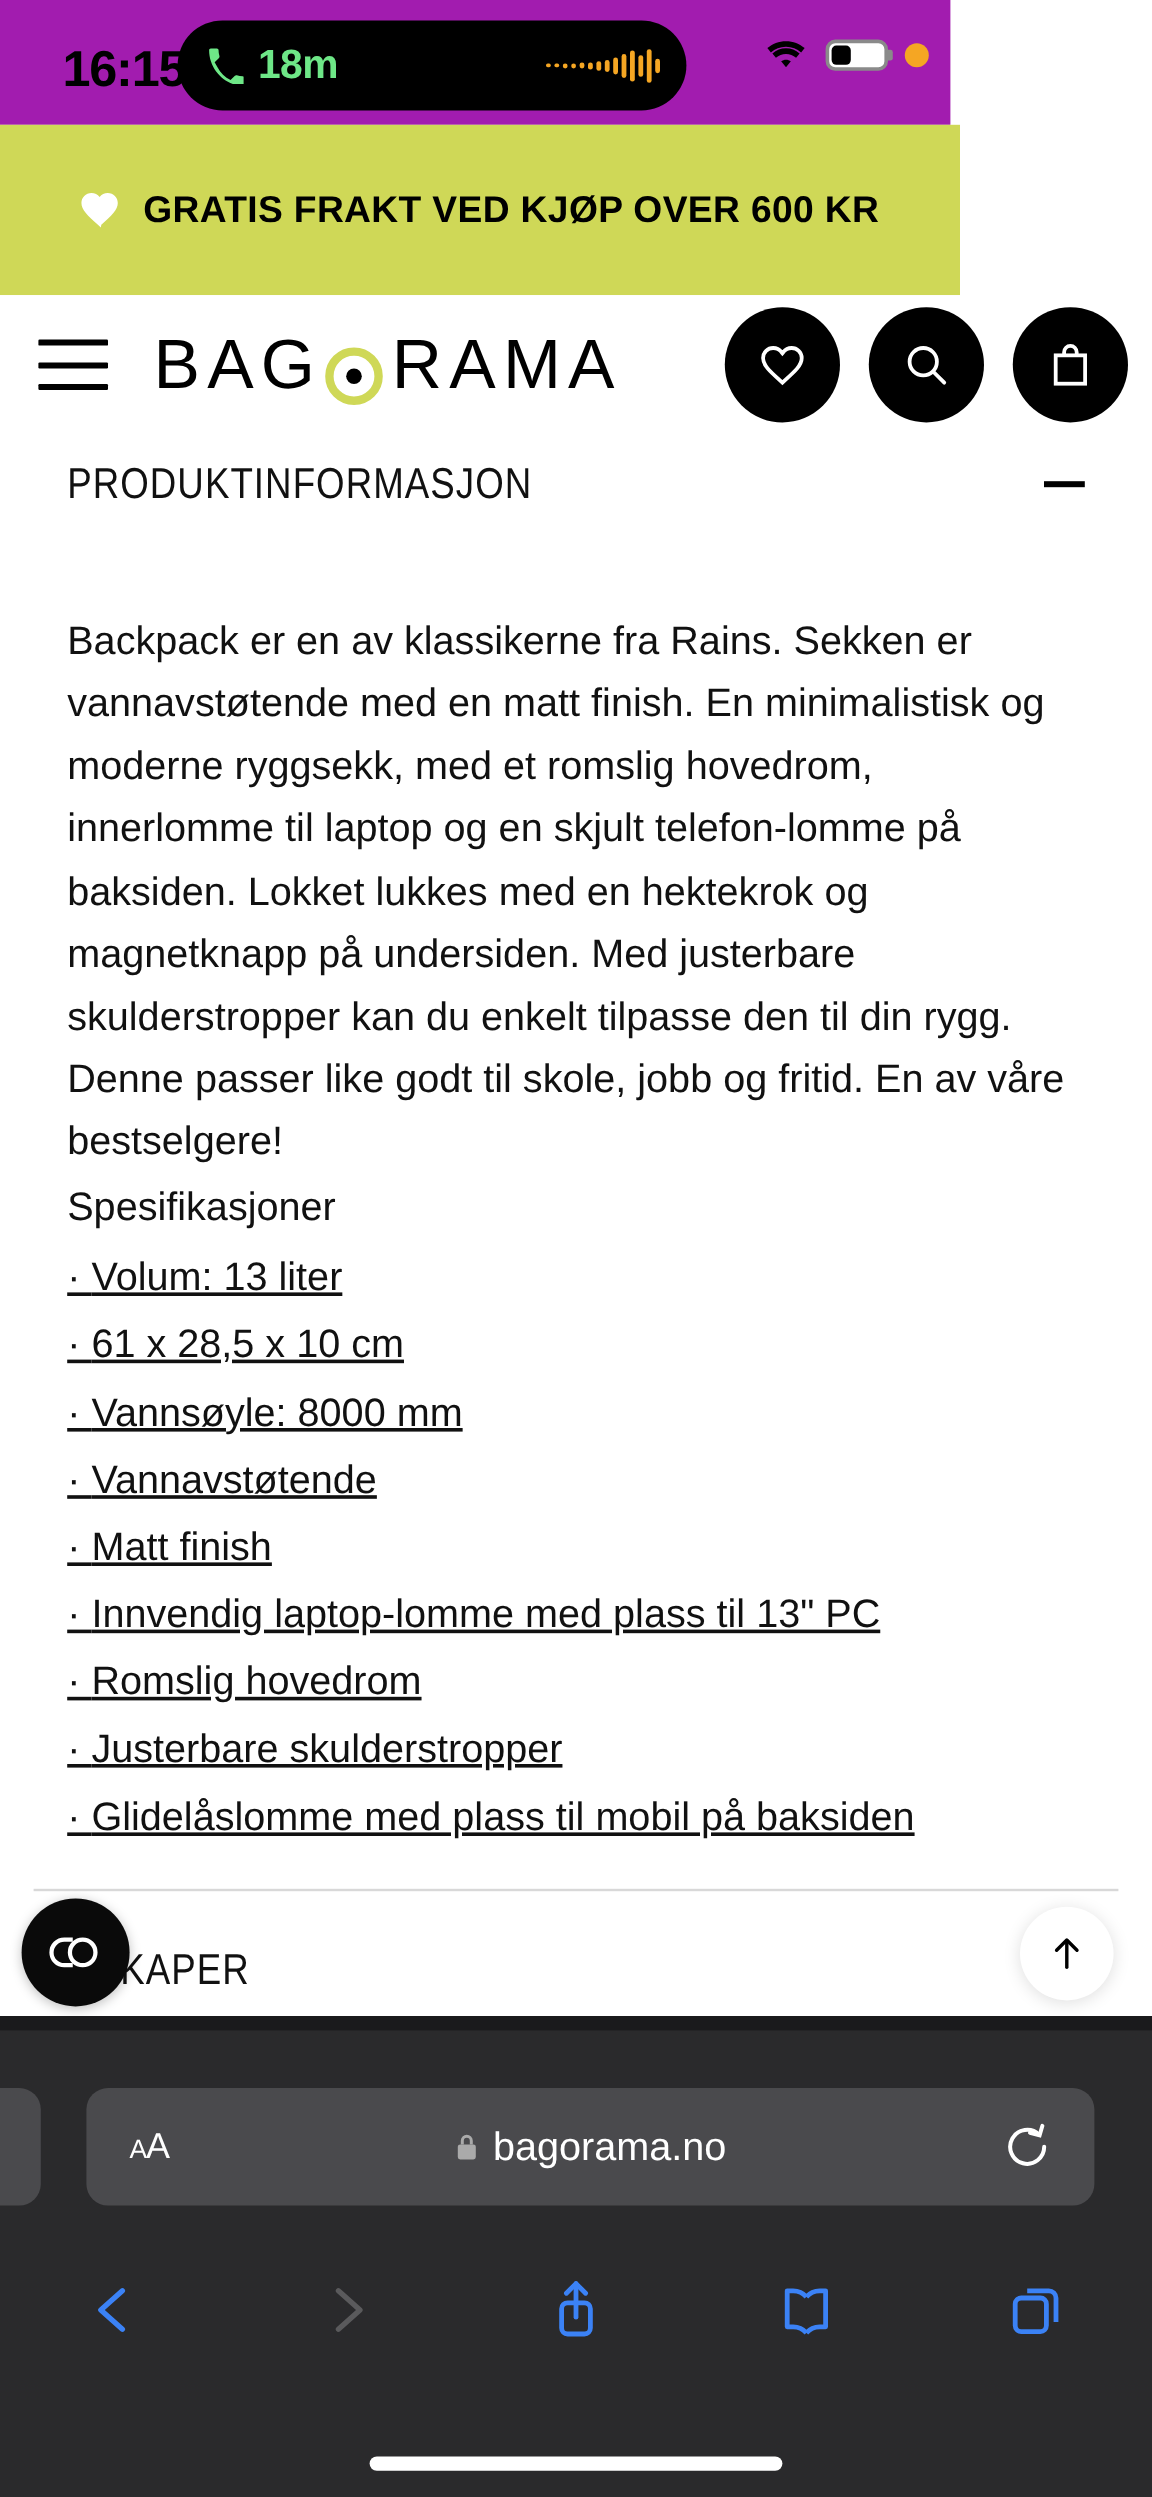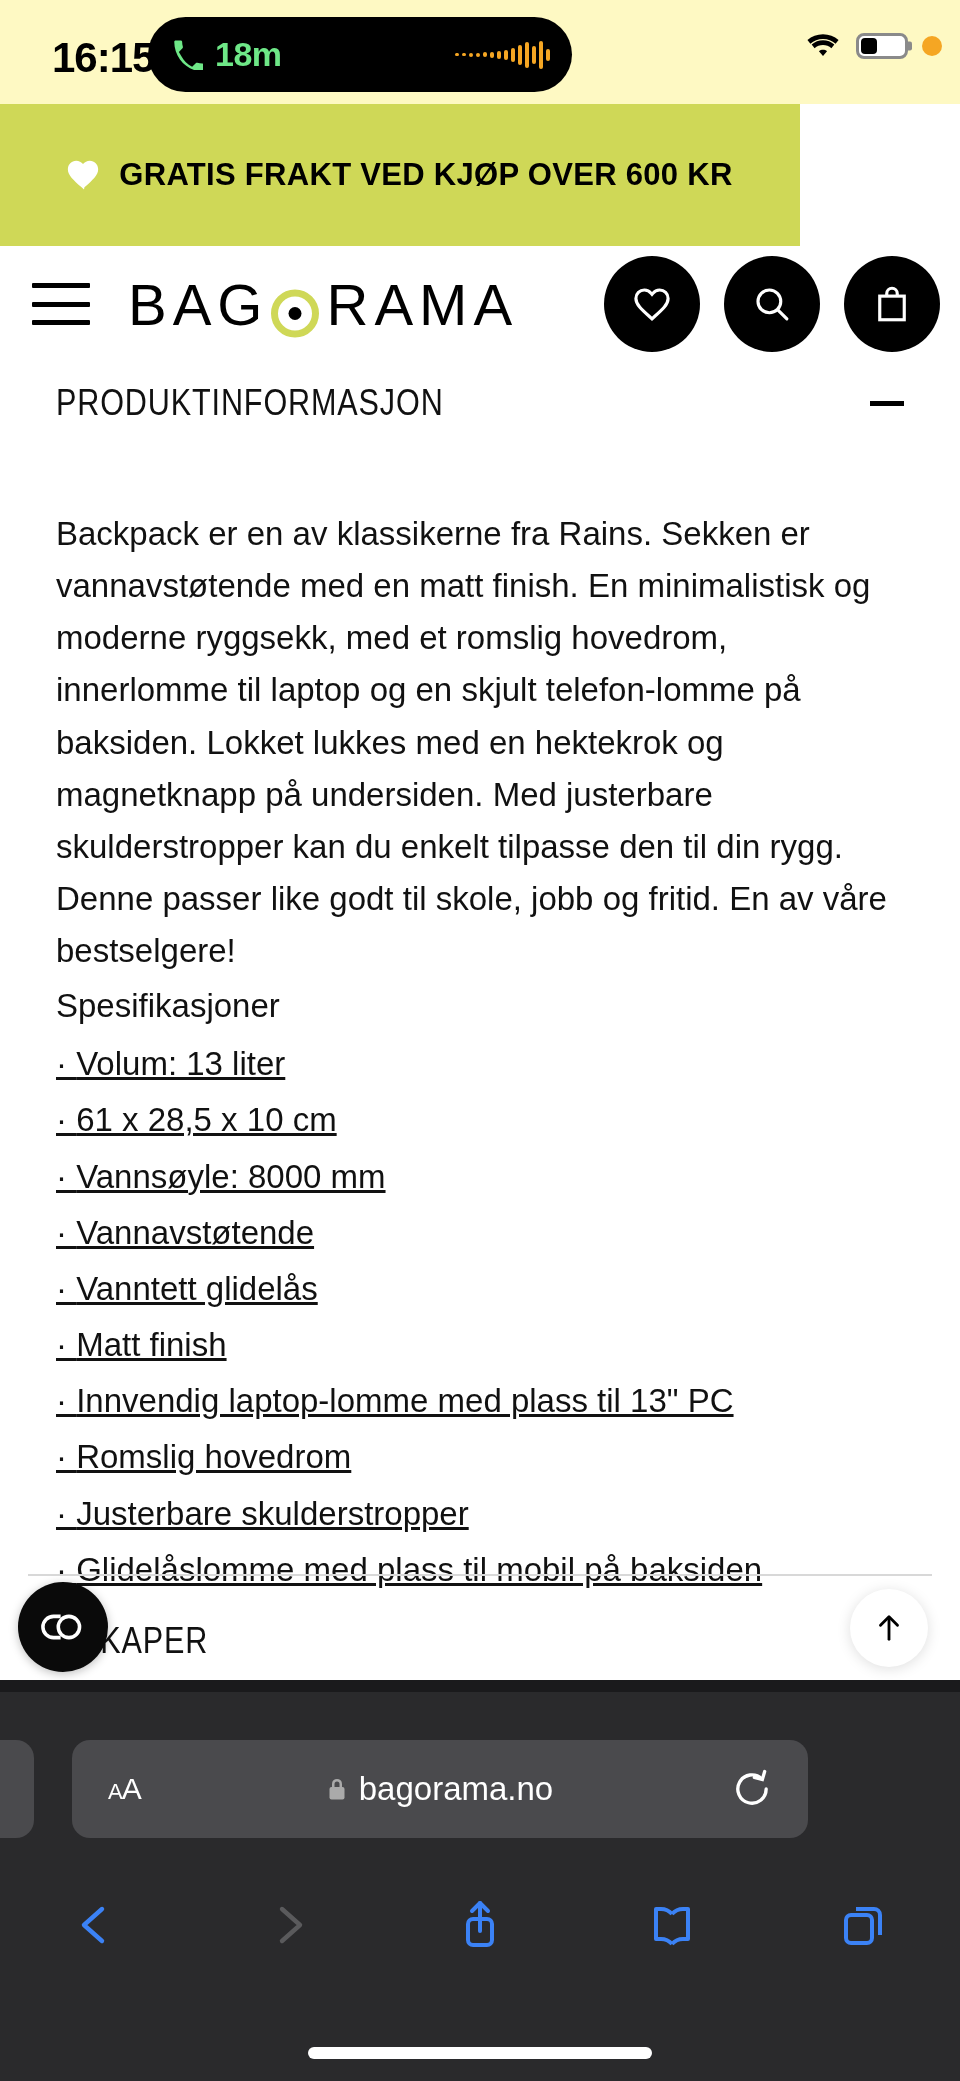--- a/index.html
+++ b/index.html
@@ -6,22 +6,22 @@
   html, body {
     width:960px; height:2081px;
     font-family:"Liberation Sans", sans-serif;
     background:#ffffff;
     overflow:hidden;
   }
   .phone { position:relative; width:960px; height:2081px; background:#fff; }
 
   
   .statusbar {
-    position:absolute; top:0; left:0; width:960px; height:104px;
-    background:#fef9c3;
+    position:absolute; top:0; left:0; width:792px; height:104px;
+    background:#a21caf;
   }
   .status-time {
     position:absolute; left:52px; top:34px;
     font-size:42px; font-weight:bold; color:#000;
     letter-spacing:-1px; font-family:"Liberation Sans", sans-serif;
   }
   .dynamic-island {
     position:absolute; left:148px; top:17px;
     width:424px; height:75px; border-radius:40px;
     background:#000000;
@@ -169,21 +169,21 @@
   
   .safari-chrome {
     position:absolute; bottom:0; left:0; width:960px; height:401px;
     background:#2a2a2c;
   }
   .safari-topline {
     position:absolute; top:0; left:0; width:960px; height:12px;
     background:#1a1a1c;
   }
   .url-bar {
-    position:absolute; top:60px; left:72px; width:736px; height:98px;
+    position:absolute; top:60px; left:72px; width:840px; height:98px;
     background:#4a4a4d; border-radius:18px;
     display:flex; align-items:center;
   }
   .url-side-left {
     position:absolute; top:60px; left:-38px; width:72px; height:98px;
     background:#4a4a4d; border-radius:18px;
   }
   .aa-btn {
     position:absolute; left:36px; top:50%; transform:translateY(-50%);
     color:#fff; font-size:30px; letter-spacing:-1px;
@@ -305,21 +305,20 @@
 
     <div class="body-copy">Backpack er en av klassikerne fra Rains. Sekken er vannavstøtende med en matt finish. En minimalistisk og moderne ryggsekk, med et romslig hovedrom, innerlomme til laptop og en skjult telefon-lomme på baksiden. Lokket lukkes med en hektekrok og magnetknapp på undersiden. Med justerbare skulderstropper kan du enkelt tilpasse den til din rygg. Denne passer like godt til skole, jobb og fritid. En av våre bestselgere!</div>
 
     <div class="spec-block">
       <div class="spec-title">Spesifikasjoner</div>
       <ul class="spec-list" id="spec-list">
           <li>Volum: 13 liter</li>
           <li>61 x 28,5 x 10 cm</li>
           <li>Vannsøyle: 8000 mm</li>
           <li>Vannavstøtende</li>
-          <li>Vanntett glidelås</li>
           <li>Matt finish</li>
           <li>Innvendig laptop-lomme med plass til 13" PC</li>
           <li>Romslig hovedrom</li>
           <li>Justerbare skulderstropper</li>
           <li>Glidelåslomme med plass til mobil på baksiden</li>
         </ul>
     </div>
 
     <div class="divider"></div>
 

